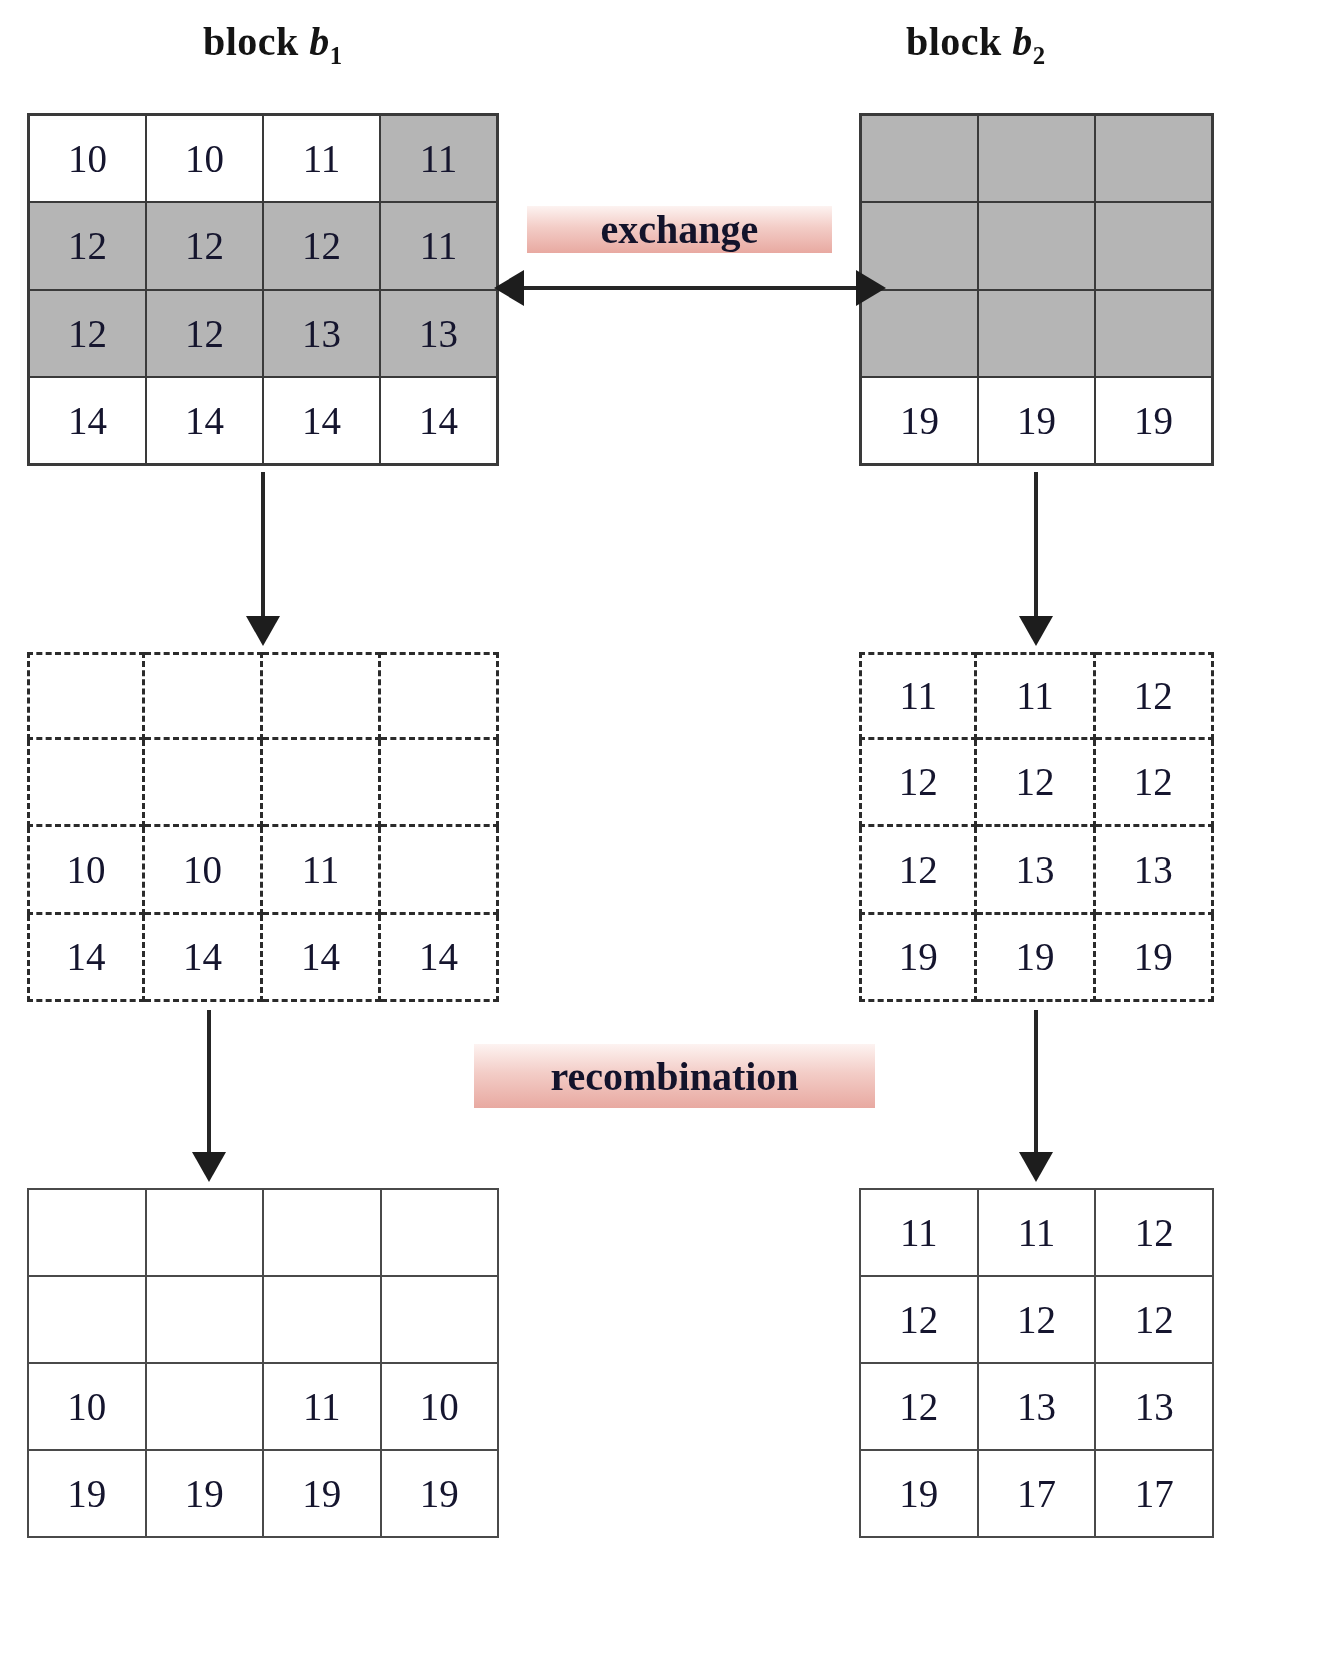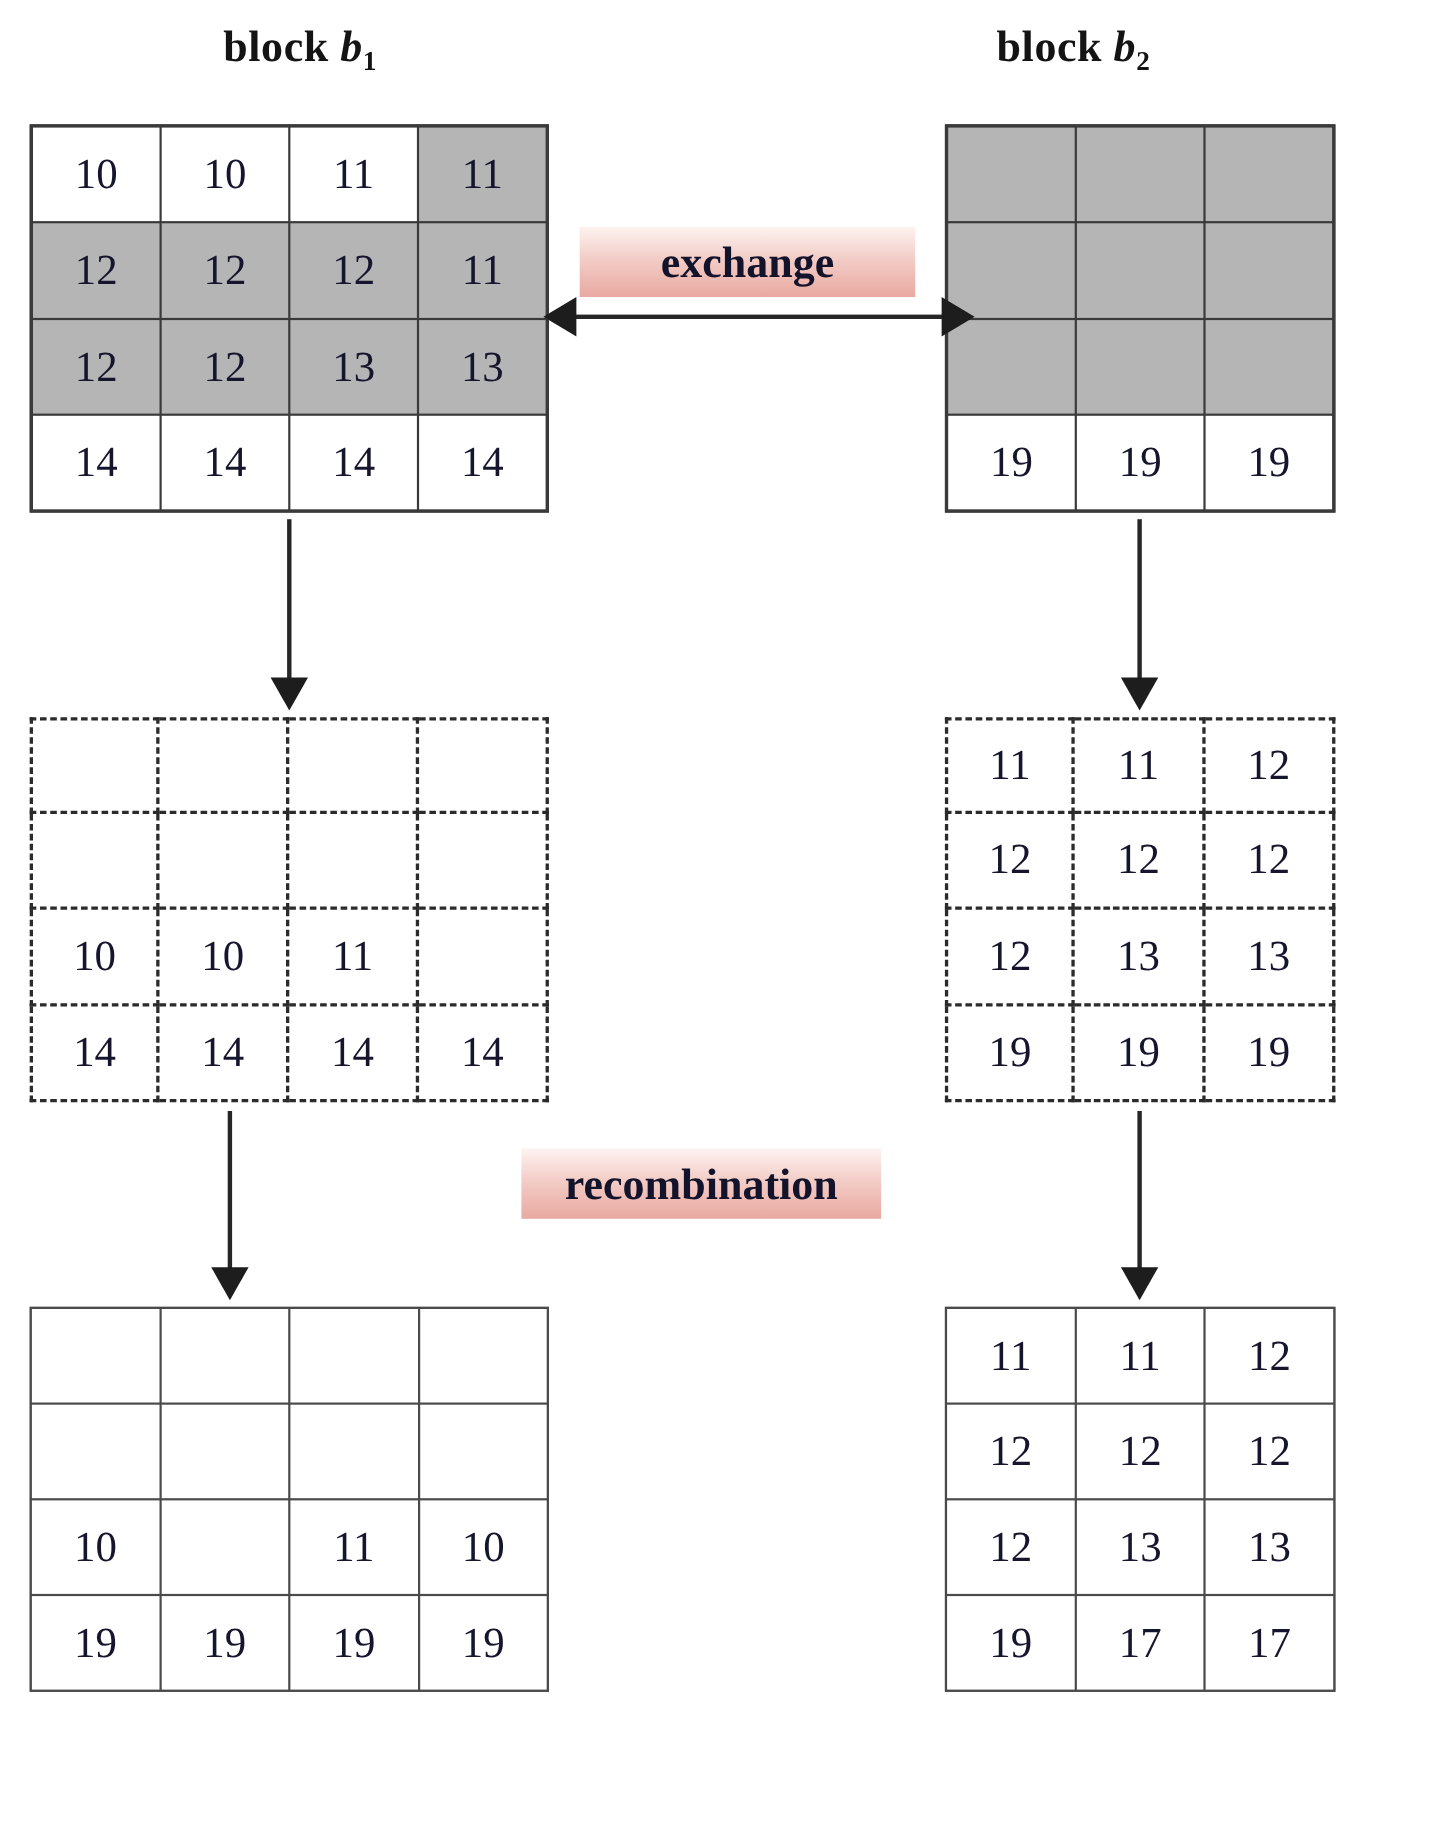--- a/index.html
+++ b/index.html
@@ -101,22 +101,22 @@
     justify-content: center;
     font-size: 40px;
     font-weight: 700;
     color: #13132b;
     background: linear-gradient(to bottom,
                 #fdf3f1 0%, #f3cdc7 45%, #e8a9a1 100%);
     white-space: nowrap;
     padding: 0 22px;
     box-sizing: border-box;
   }
-  #label-exchange      { left: 527px;  top: 206px;  width: 305px; height: 64px; }
-  #label-recombination { left: 474px;  top: 1044px; width: 327px; height: 64px; }
+  #label-exchange      { left: 527px;  top: 206px;  width: 305px; height: 47px; }
+  #label-recombination { left: 474px;  top: 1044px; width: 401px; height: 64px; }
 
   
   .arrow-line {
     position: absolute;
     background: #262626;
   }
   .arrow-head {
     position: absolute;
     width: 0;
     height: 0;

